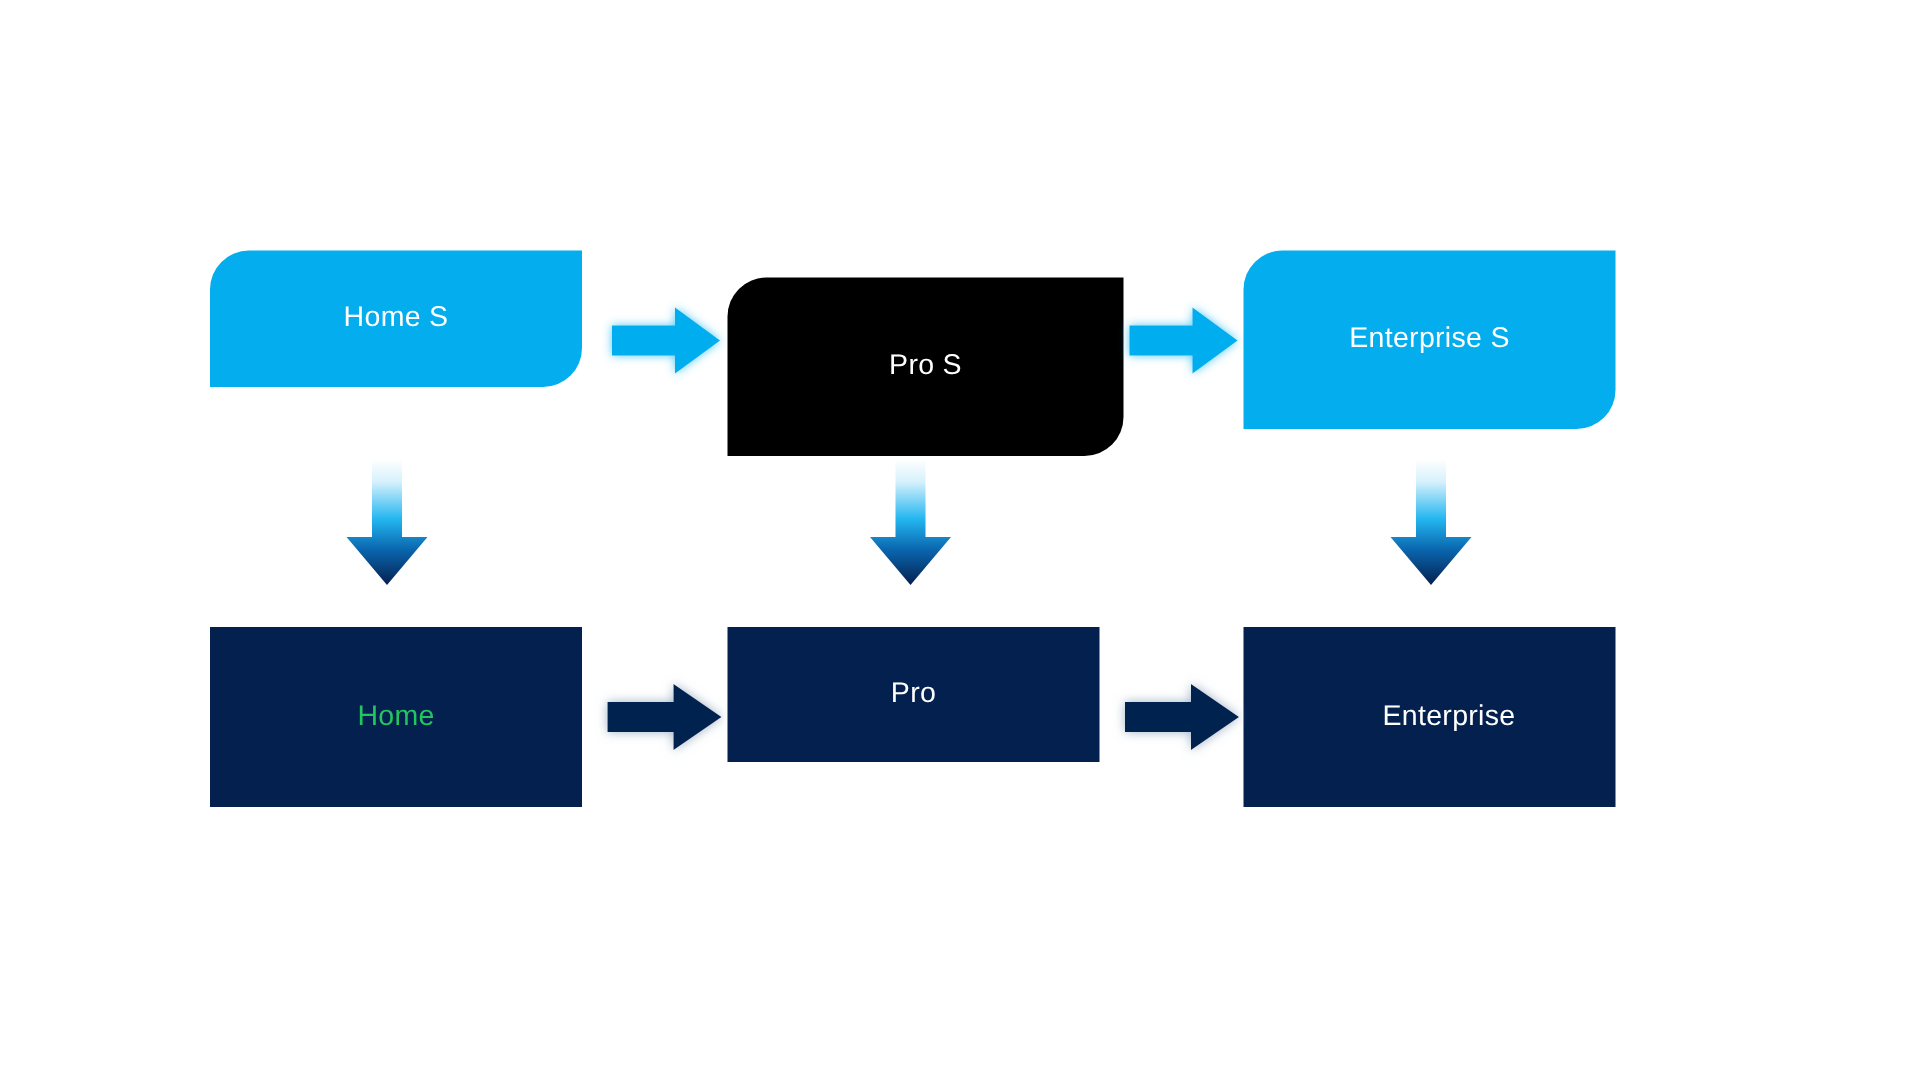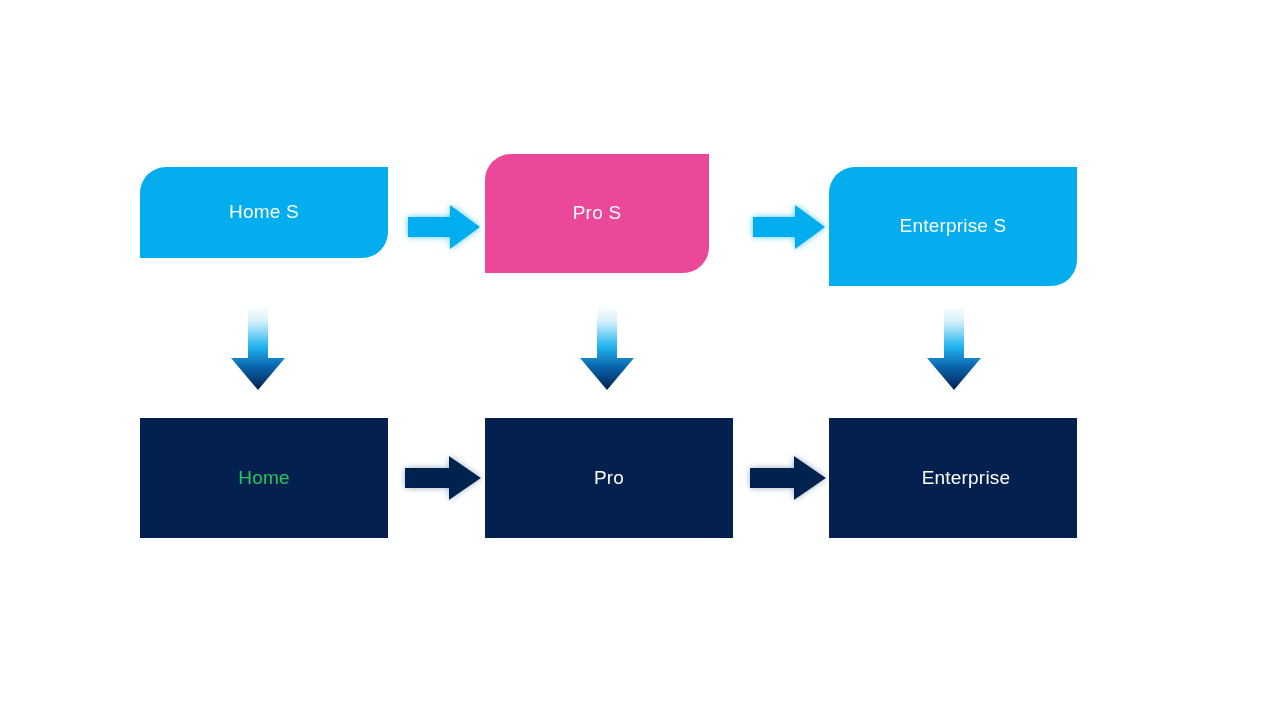--- a/index.html
+++ b/index.html
@@ -65,21 +65,21 @@
 </style>
 </head>
 <body>
 
 <div id="canvas" style="background: rgb(255, 255, 255);">
 
   <div class="node-box tier-service" style="left: 140px; top: 167px; width: 248px; height: 91px; background: rgb(3, 173, 238);">
     <span class="node-label" style="color: rgb(255, 255, 255);">Home S</span>
   </div>
 
-  <div class="node-box tier-service" style="left: 485px; top: 154px; width: 224px; height: 119px; background: #ec4899;">
+  <div class="node-box tier-service" style="left: 485px; top: 185px; width: 264px; height: 119px; background: #000000;">
     <span class="node-label" style="color: rgb(255, 255, 255);">Pro S</span>
   </div>
 
   <div class="node-box tier-service" style="left: 829px; top: 167px; width: 248px; height: 119px; background: rgb(3, 173, 238);">
     <span class="node-label" style="color: rgb(255, 255, 255);">Enterprise S</span>
   </div>
 
   <div class="arrow" style="left: 408px; top: 203px; width: 72px; height: 48px;">
     <svg viewBox="0 0 72 48" width="72" height="48" aria-hidden="true">
       <defs>
@@ -144,21 +144,21 @@
         </linearGradient>
       </defs>
       <path d="M19 0 L39 0 L39 52 L56 52 L29 84 L2 52 L19 52 Z" fill="url(#grad-down-3)"></path>
     </svg>
   </div>
 
   <div class="node-box tier-product" style="left: 140px; top: 418px; width: 248px; height: 120px; background: rgb(4, 32, 79);">
     <span class="node-label" style="color: #22c55e;">Home</span>
   </div>
 
-  <div class="node-box tier-product" style="left: 485px; top: 418px; width: 248px; height: 120px; background: rgb(4, 32, 79);">
+  <div class="node-box tier-product" style="left: 485px; top: 418px; width: 248px; height: 90px; background: rgb(4, 32, 79);">
     <span class="node-label" style="color: rgb(255, 255, 255);">Pro</span>
   </div>
 
   <div class="node-box tier-product" style="left: 829px; top: 418px; width: 248px; height: 120px; background: rgb(4, 32, 79);">
     <span class="node-label" style="color: rgb(255, 255, 255); margin-left: 26px;">Enterprise</span>
   </div>
 
   <div class="arrow" style="left: 405px; top: 454px; width: 76px; height: 48px;">
     <svg viewBox="0 0 76 48" width="76" height="48" aria-hidden="true">
       <defs>

